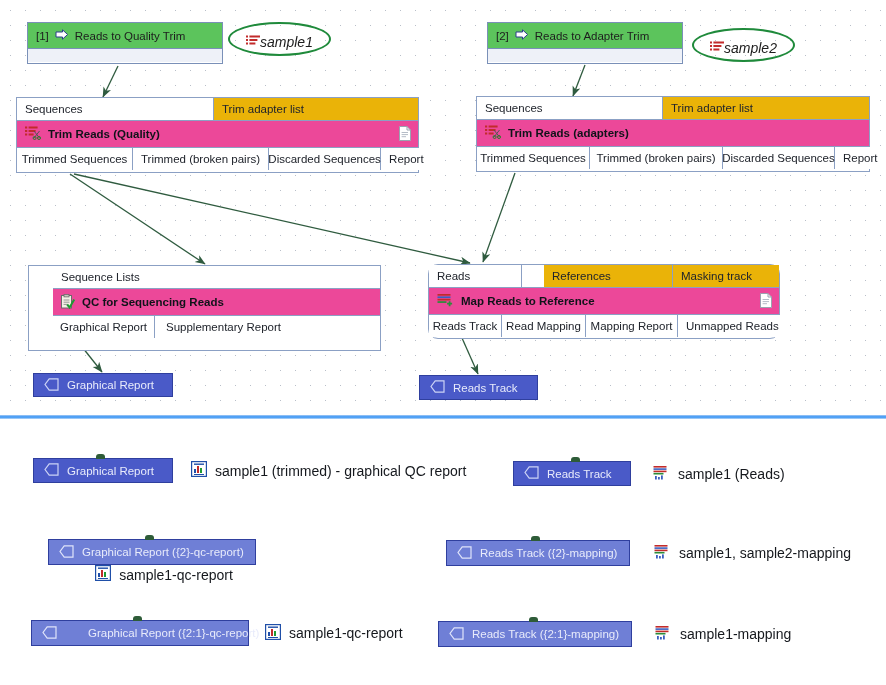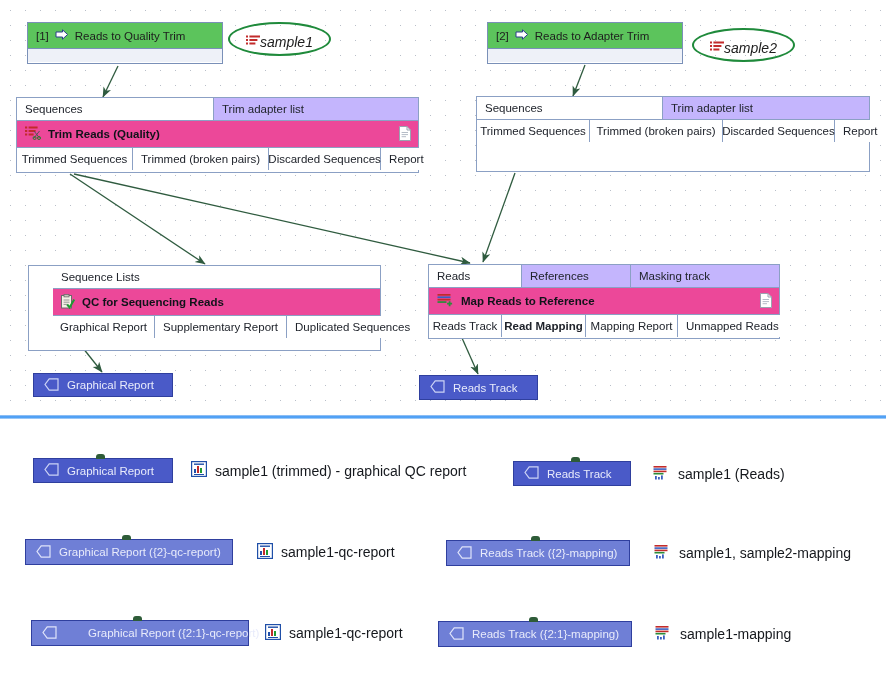--- a/index.html
+++ b/index.html
@@ -51,21 +51,21 @@
     padding:4px 16px;background:transparent;box-sizing:border-box;
     font-size:14px;color:#1d1d1d;white-space:nowrap;font-style:italic;
   }
 
   
   .node{position:absolute;border:1px solid #8ba0c4;background:#ffffff;box-sizing:border-box;}
   .ports{display:flex;border-bottom:1px solid #8ba0c4;height:22px;}
   .port{
     display:flex;align-items:center;padding:0 8px;box-sizing:border-box;
     font-size:11.5px;color:#20242c;white-space:nowrap;
-    border-right:1px solid #8ba0c4;background:#c4b5fd;height:100%;
+    border-right:1px solid #8ba0c4;background:#eab308;height:100%;
   }
   .port:last-child{border-right:none;}
   .port.connected{background:#ffffff;}
   .node-title{
     display:flex;align-items:center;gap:7px;height:27px;padding:0 8px;
     box-sizing:border-box;font-size:11.5px;font-weight:bold;color:#101319;
     border-bottom:1px solid #8ba0c4;background:#ec4899;position:relative;
   }
   .node-title .doc-ico{position:absolute;right:7px;top:5px;}
   .outs{display:flex;height:22px;}
@@ -233,20 +233,37 @@
 
     <div class="node" style="left:476px;top:96px;width:394px;height:76px;">
       <div class="ports">
         <div class="port connected" style="width:186px;">
           <span>Sequences</span>
         </div>
         <div class="port" style="flex:1;">
           <span>Trim adapter list</span>
         </div>
       </div>
+      <div class="node-title">
+        <span>
+          <svg width="16" height="14" viewBox="0 0 16 14">
+            <rect x="0" y="0.5" width="2.2" height="2" fill="#c22b2b"></rect>
+              <rect x="3.6" y="0.5" width="9" height="2" fill="#c22b2b"></rect>
+            <rect x="0" y="4" width="2.2" height="2" fill="#c22b2b"></rect>
+              <rect x="3.6" y="4" width="7" height="2" fill="#c22b2b"></rect>
+            <rect x="0" y="7.5" width="2.2" height="2" fill="#c22b2b"></rect>
+              <rect x="3.6" y="7.5" width="5" height="2" fill="#c22b2b"></rect>
+            <path d="M9,5 L14.5,12" stroke="#555" stroke-width="1"></path>
+              <path d="M14.5,5 L9,12" stroke="#555" stroke-width="1"></path>
+            <circle cx="9.6" cy="12" r="1.5" fill="none" stroke="#2b7d2b" stroke-width="1"></circle>
+            <circle cx="14" cy="12" r="1.5" fill="none" stroke="#2b7d2b" stroke-width="1"></circle>
+          </svg>
+        </span>
+        <span>Trim Reads (adapters)</span>
+      </div>
       <div class="outs">
         <div class="out" style="width:113px;">
           <span>Trimmed Sequences</span>
         </div>
         <div class="out" style="width:133px;">
           <span>Trimmed (broken pairs)</span>
         </div>
         <div class="out" style="width:112px;">
           <span>Discarded Sequences</span>
         </div>
@@ -273,32 +290,29 @@
         </span>
         <span>QC for Sequencing Reads</span>
       </div>
       <div class="outs">
         <div class="out" style="width:102px;">
           <span>Graphical Report</span>
         </div>
         <div class="out" style="width:137px;">
           <span>Supplementary Report</span>
         </div>
-        <div class="out" style="flex:1;">
-          <span>Duplicated Sequences</span>
-        </div>
-      </div>
-    </div>
-
-    <div class="node" style="left:428px;top:264px;width:352px;height:75px;">
+      </div>
+    </div>
+
+    <div class="node" style="left:428px;top:264px;width:352px;height:75px;border-radius:10px;">
       <div class="ports">
         <div class="port connected" style="width:93px;">
           <span>Reads</span>
         </div>
-        <div class="port" style="width:109px;">
+        <div class="port" style="width:129px;margin-left:22px;">
           <span>References</span>
         </div>
         <div class="port" style="flex:1;">
           <span>Masking track</span>
         </div>
       </div>
       <div class="node-title">
         <span>
           <svg width="17" height="14" viewBox="0 0 17 14">
             <rect x="0.5" y="1" width="13" height="1.7" fill="#c22b2b"></rect>
@@ -314,21 +328,21 @@
             <path d="M0.5,0.5 L8,0.5 L11.5,4 L11.5,14.5 L0.5,14.5 Z" fill="#ffffff" stroke="#9aa3b0" stroke-width="1"></path>
             <path d="M8,0.5 L8,4 L11.5,4" fill="none" stroke="#9aa3b0" stroke-width="1"></path>
             <path d="M2.6,6.5 H9 M2.6,8.6 H9 M2.6,10.7 H7" stroke="#b5bcc7" stroke-width="1"></path>
           </svg>
         </span>
       </div>
       <div class="outs">
         <div class="out" style="width:73px;">
           <span>Reads Track</span>
         </div>
-        <div class="out" style="width:84px;font-weight:bold;">
+        <div class="out" style="width:84px;">
           <span>Read Mapping</span>
         </div>
         <div class="out" style="width:92px;">
           <span>Mapping Report</span>
         </div>
         <div class="out" style="flex:1;">
           <span>Unmapped Reads</span>
         </div>
       </div>
     </div>
@@ -401,21 +415,21 @@
             <rect x="0.5" y="7.9" width="10" height="1.6" fill="#2b8c3a"></rect>
             <rect x="2" y="11" width="1.8" height="3.5" fill="#3a5fc0"></rect>
             <rect x="5" y="12" width="1.8" height="2.5" fill="#3a5fc0"></rect>
             <rect x="8" y="10.4" width="1.8" height="4.1" fill="#3a5fc0"></rect>
           </svg>
         </span>
         <span>sample1 (Reads)</span>
       </div>
     </div>
 
-    <div class="res-row" style="left:25px;top:120px;">
+    <div class="res-row" style="left:48px;top:120px;flex-direction:column;">
       <div class="outbox light" style="position:relative;left:0;top:0;width:208px;height:26px;">
         <span class="nub" style="left:96px;top:-5px;"></span>
         <span class="pent">
           <svg width="15" height="13" viewBox="0 0 15 13">
               <path d="M5.2,0.8 L14,0.8 L14,12.2 L5.2,12.2 L1,6.5 Z" fill="none" stroke="#dfe4fa" stroke-width="1.2"></path>
             </svg>
         </span>
         <span>Graphical Report ({2}-qc-report)</span>
       </div>
       <div class="res-label" style="margin-left:24px;">

